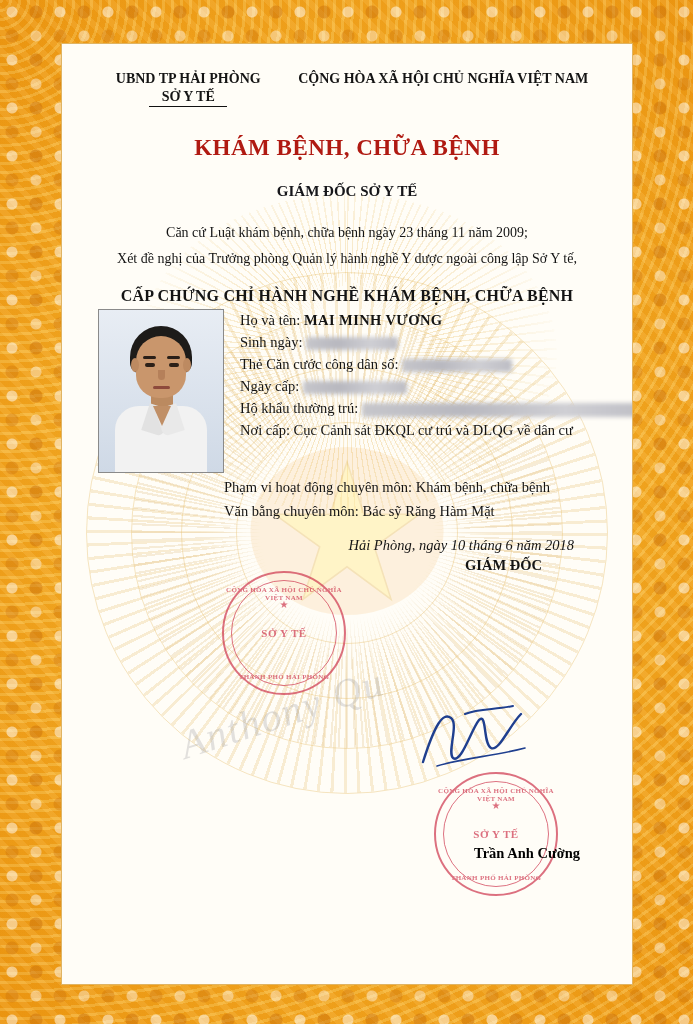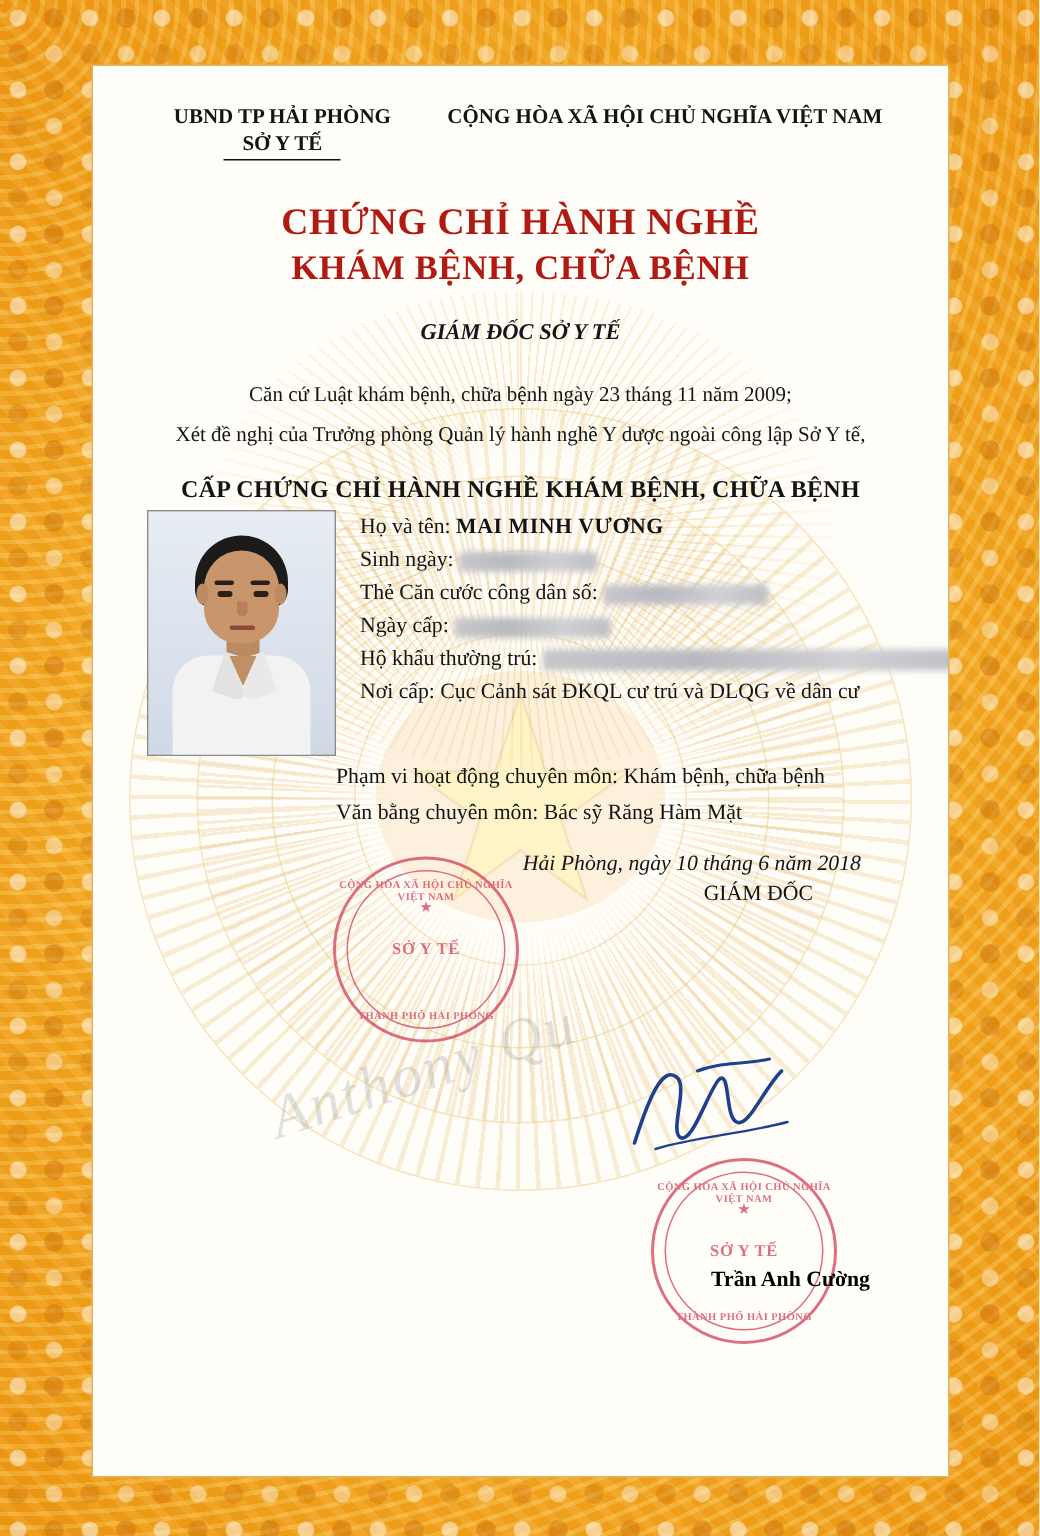--- a/index.html
+++ b/index.html
@@ -200,21 +200,20 @@
     letter-spacing: .5px;
     line-height: 1.3;
   }
 
   .issuer {
     text-align: center;
     margin-top: 20px;
     font-size: 15px;
     font-weight: bold;
     color: #16161a;
-    font-style: italic;
   }
 
   .basis {
     margin-top: 20px;
     font-size: 14px;
     line-height: 1.9;
     text-align: center;
   }
   .basis div { white-space: nowrap; }
 
@@ -311,21 +310,21 @@
     margin-top: 14px;
     text-align: right;
     padding-right: 28px;
     font-size: 14.5px;
     font-style: italic;
   }
   .signer-title {
     margin-top: 3px;
     text-align: right;
     padding-right: 60px;
-    font-weight: normal;
+    font-weight: bold;
     font-size: 14.5px;
   }
   .signer-name {
     position: absolute;
     right: 52px;
     bottom: 122px;
     font-weight: bold;
     font-size: 14.5px;
   }
 
@@ -417,21 +416,20 @@
             <span class="underline-sm" style="min-width:78px;">SỞ Y TẾ</span>
           </div>
         </div>
         <div class="head-right">
           <div class="t-bold f14">CỘNG HÒA XÃ HỘI CHỦ NGHĨA VIỆT NAM</div>
         </div>
       </div>
 
 
       <div class="title-block">
-        <div class="title-1">CHỨNG CHỈ HÀNH NGHỀ</div>
         <div class="title-2">KHÁM BỆNH, CHỮA BỆNH</div>
       </div>
 
       <div class="issuer">GIÁM ĐỐC SỞ Y TẾ</div>
 
       <div class="basis">
         <div>Căn cứ Luật khám bệnh, chữa bệnh ngày 23 tháng 11 năm 2009;</div>
         <div>Xét đề nghị của Trưởng phòng Quản lý hành nghề Y dược ngoài công lập Sở Y tế,</div>
       </div>
 

